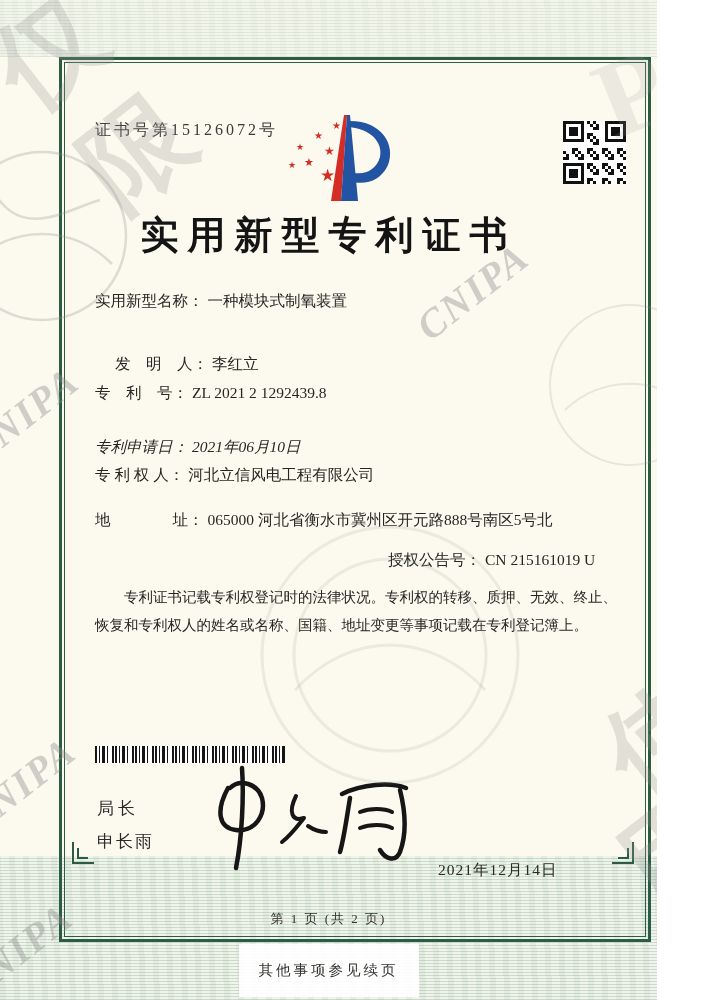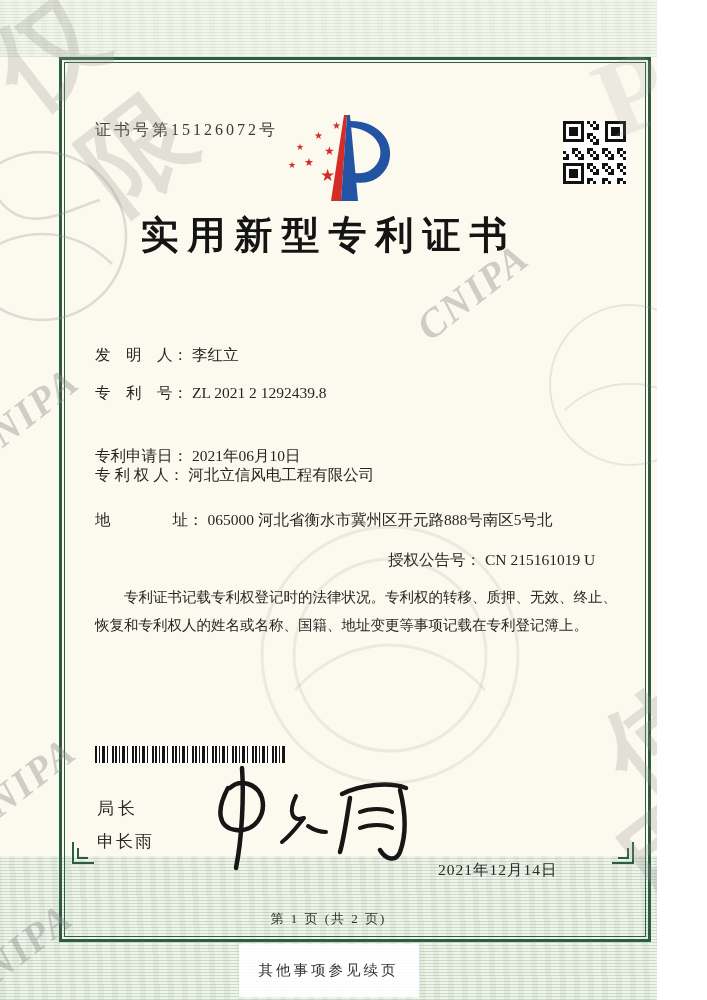--- a/index.html
+++ b/index.html
@@ -205,27 +205,30 @@
       <span class="star" style="left:30px;top:22px;font-size:10px;">★</span>
       <span class="star" style="left:12px;top:34px;font-size:9px;">★</span>
       <span class="star" style="left:40px;top:36px;font-size:12px;">★</span>
       <span class="star" style="left:20px;top:48px;font-size:11px;">★</span>
       <span class="star" style="left:4px;top:52px;font-size:9px;">★</span>
       <span class="star" style="left:36px;top:58px;font-size:17px;">★</span>
     </div>
 
     <div class="title">实用新型专利证书</div>
 
-    <div class="row" style="top:345px;">
+    <div class="row" style="top:291px;">
+      <span class="lbl">实用新型名称：</span><span class="val">一种模块式制氧装置</span>
+    </div>
+    <div class="row" style="top:354px;margin-left:20px;">
       <span class="lbl">发　明　人：</span><span class="val">李红立</span>
     </div>
     <div class="row" style="top:383px;">
       <span class="lbl">专　利　号：</span><span class="val">ZL 2021 2 1292439.8</span>
     </div>
-    <div class="row" style="top:446px;">
+    <div class="row" style="top:437px;font-style:italic;">
       <span class="lbl">专利申请日：</span><span class="val">2021年06月10日</span>
     </div>
     <div class="row" style="top:465px;">
       <span class="lbl">专 利 权 人：</span><span class="val">河北立信风电工程有限公司</span>
     </div>
     <div class="row" style="top:510px;">
       <span class="lbl">地　　　　址：</span><span class="val">065000 河北省衡水市冀州区开元路888号南区5号北</span>
     </div>
     <div class="row" style="top:550px;left:388px;">
       <span class="lbl">授权公告号：</span><span class="val">CN 215161019 U</span>

